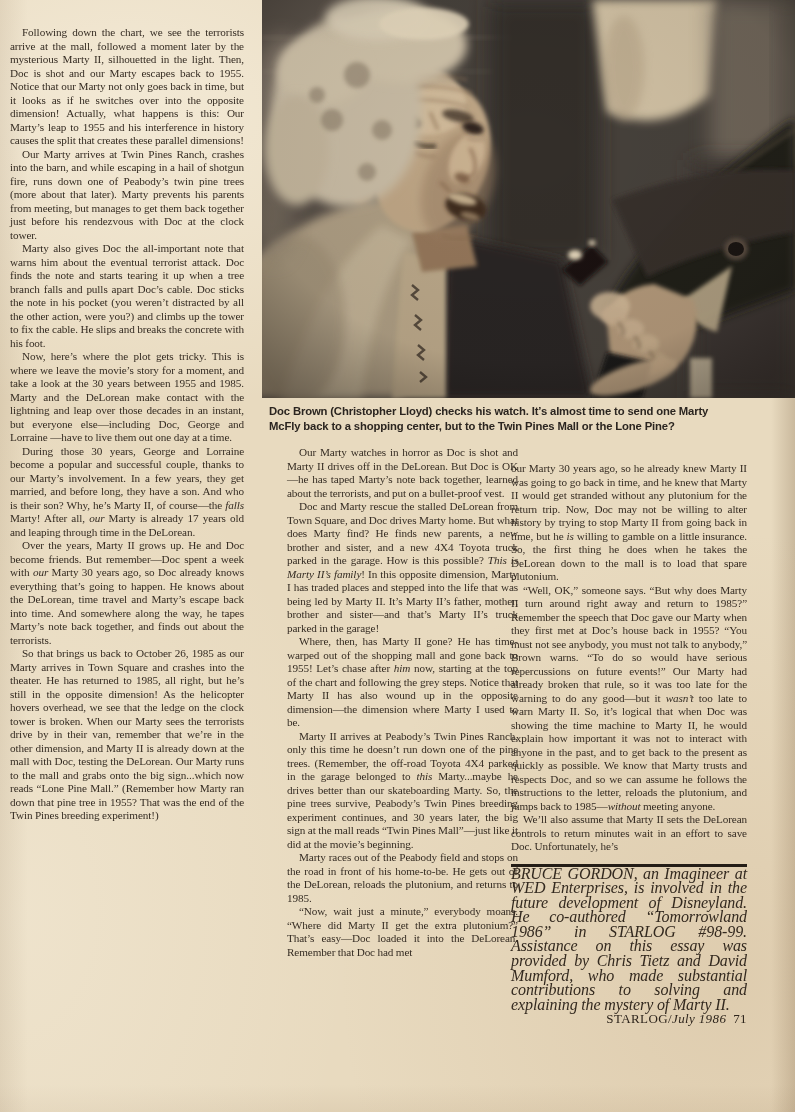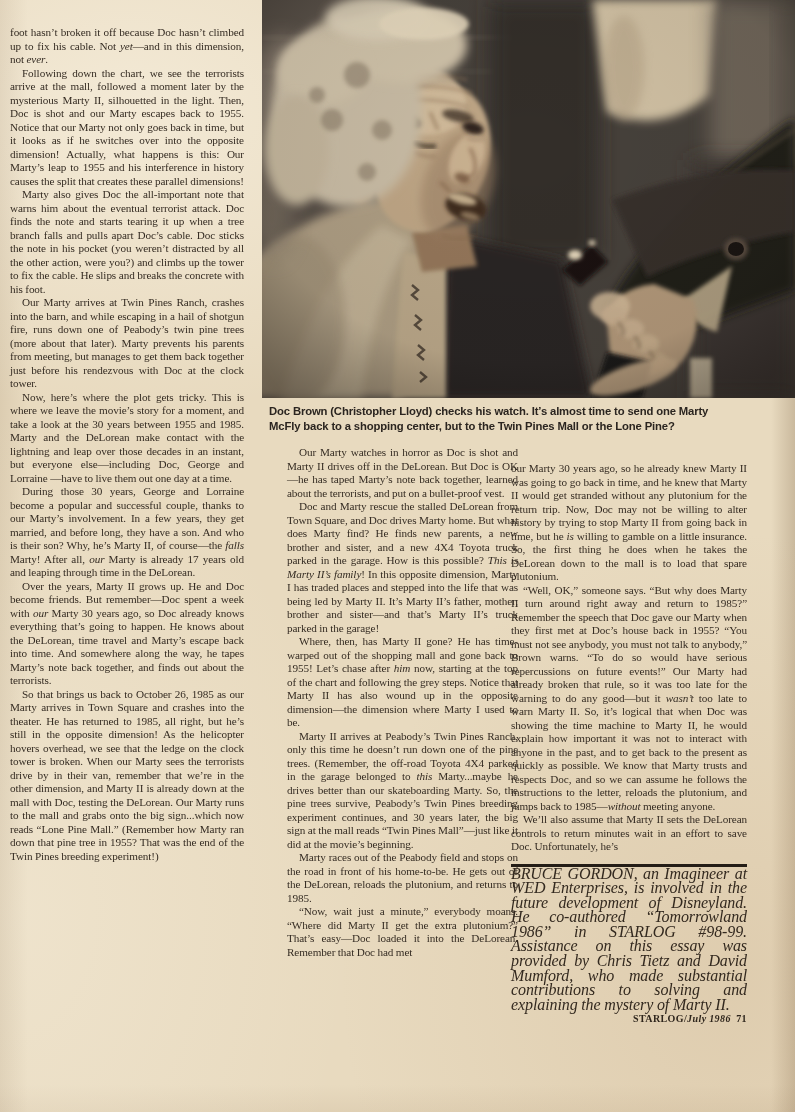--- a/index.html
+++ b/index.html
@@ -22,21 +22,21 @@
   .col-mid{left:263px;top:446px;width:231px;margin-left:24px;}
   .col-right{left:511px;top:462px;width:236px;}
   .photo-wrap{position:absolute;left:262px;top:0;width:533px;height:398px;}
   .caption{
     position:absolute;left:269px;top:404px;width:452px;
     font-family:"Liberation Sans",sans-serif;font-weight:bold;
     font-size:11.3px;line-height:14.6px;color:#2b2520;letter-spacing:-0.15px;
   }
   .rule{border:0;border-top:3px solid #241d16;margin:10px 0 0 0;width:100%;}
   .bio{margin-top:12px;font-style:italic;font-size:16px;line-height:14.6px;text-align:justify;text-indent:0 !important;color:#33291f;}
-  .footer{margin-top:14px;text-align:right;font-size:10px;letter-spacing:0.4px;color:#2e251c;text-indent:0 !important;font-weight:bold;}
+  .footer{margin-top:14px;text-align:right;font-size:13px;letter-spacing:0.4px;color:#2e251c;text-indent:0 !important;}
 </style>
 </head>
 <body>
 
 <div class="page">
 
   <div class="photo-wrap">
     <svg width="533" height="398" viewBox="0 0 533 398" xmlns="http://www.w3.org/2000/svg">
       <defs>
         <filter id="f1" x="-40%" y="-40%" width="180%" height="180%">
@@ -155,24 +155,23 @@
       </g>
 
       <rect x="0" y="0" width="533" height="398" fill="#6b543c" opacity="0.06"></rect>
       <rect x="0" y="0" width="533" height="398" fill="url(#vg)"></rect>
     </svg>
   </div>
 
   <div class="caption">Doc Brown (Christopher Lloyd) checks his watch. It’s almost time to send one Marty McFly back to a shopping center, but to the Twin Pines Mall or the Lone Pine?</div>
 
   <div class="col col-left">
-    <p class="cont">foot hasn’t broken it off because Doc hasn’t climbed up to fix his cable. Not <i>yet</i>—and in this dimension, not <i>ever</i>.</p>
     <p>Following down the chart, we see the terrorists arrive at the mall, followed a moment later by the mysterious Marty II, silhouetted in the light. Then, Doc is shot and our Marty escapes back to 1955. Notice that our Marty not only goes back in time, but it looks as if he switches over into the opposite dimension! Actually, what happens is this: Our Marty’s leap to 1955 and his interference in history causes the split that creates these parallel dimensions!</p>
+    <p>Our Marty arrives at Twin Pines Ranch, crashes into the barn, and while escaping in a hail of shotgun fire, runs down one of Peabody’s twin pine trees (more about that later). Marty prevents his parents from meeting, but manages to get them back together just before his rendezvous with Doc at the clock tower.</p>
     <p>Marty also gives Doc the all-important note that warns him about the eventual terrorist attack. Doc finds the note and starts tearing it up when a tree branch falls and pulls apart Doc’s cable. Doc sticks the note in his pocket (you weren’t distracted by all the other action, were you?) and climbs up the tower to fix the cable. He slips and breaks the concrete with his foot.</p>
-    <p>Our Marty arrives at Twin Pines Ranch, crashes into the barn, and while escaping in a hail of shotgun fire, runs down one of Peabody’s twin pine trees (more about that later). Marty prevents his parents from meeting, but manages to get them back together just before his rendezvous with Doc at the clock tower.</p>
     <p>Now, here’s where the plot gets tricky. This is where we leave the movie’s story for a moment, and take a look at the 30 years between 1955 and 1985. Marty and the DeLorean make contact with the lightning and leap over those decades in an instant, but everyone else—including Doc, George and Lorraine —have to live them out one day at a time.</p>
     <p>During those 30 years, George and Lorraine become a popular and successful couple, thanks to our Marty’s involvement. In a few years, they get married, and before long, they have a son. And who is their son? Why, he’s Marty II, of course—the <i>falls</i> Marty! After all, <i>our</i> Marty is already 17 years old and leaping through time in the DeLorean.</p>
     <p>Over the years, Marty II grows up. He and Doc become friends. But remember—Doc spent a week with <i>our</i> Marty 30 years ago, so Doc already knows everything that’s going to happen. He knows about the DeLorean, time travel and Marty’s escape back into time. And somewhere along the way, he tapes Marty’s note back together, and finds out about the terrorists.</p>
     <p>So that brings us back to October 26, 1985 as our Marty arrives in Town Square and crashes into the theater. He has returned to 1985, all right, but he’s still in the opposite dimension! As the helicopter hovers overhead, we see that the ledge on the clock tower is broken. When our Marty sees the terrorists drive by in their van, remember that we’re in the other dimension, and Marty II is already down at the mall with Doc, testing the DeLorean. Our Marty runs to the mall and grabs onto the big sign...which now reads “Lone Pine Mall.” (Remember how Marty ran down that pine tree in 1955? That was the end of the Twin Pines breeding experiment!)</p>
   </div>
 
   <div class="col col-mid">
     <p>Our Marty watches in horror as Doc is shot and Marty II drives off in the DeLorean. But Doc is OK—he has taped Marty’s note back together, learned about the terrorists, and put on a bullet-proof vest.</p>
     <p>Doc and Marty rescue the stalled DeLorean from Town Square, and Doc drives Marty home. But what does Marty find? He finds new parents, a new brother and sister, and a new 4X4 Toyota truck parked in the garage. How is this possible? <i>This is Marty II’s family</i>! In this opposite dimension, Marty I has traded places and stepped into the life that was being led by Marty II. It’s Marty II’s father, mother, brother and sister—and that’s Marty II’s truck parked in the garage!</p>
     <p>Where, then, has Marty II gone? He has time-warped out of the shopping mall and gone back to 1955! Let’s chase after <i>him</i> now, starting at the top of the chart and following the grey steps. Notice that Marty II has also wound up in the opposite dimension—the dimension where Marty I used to be.</p>

